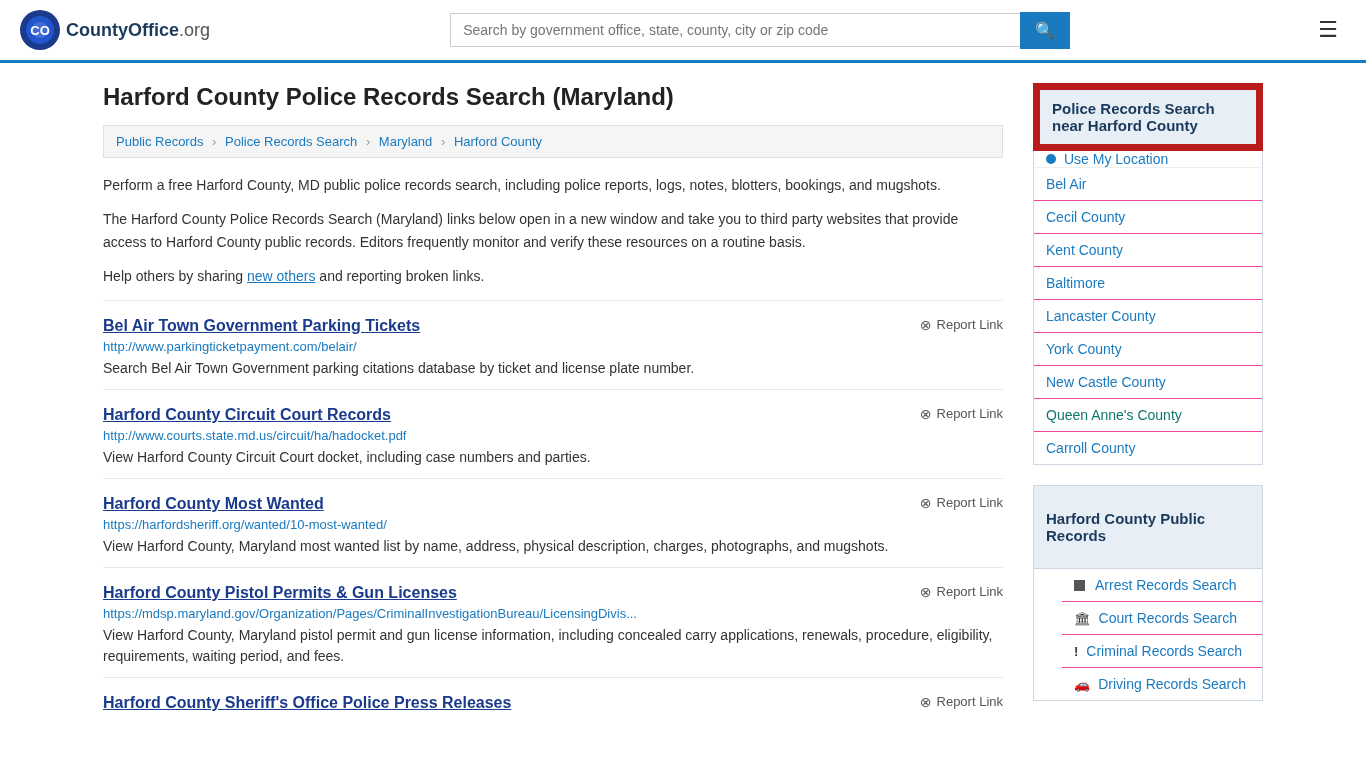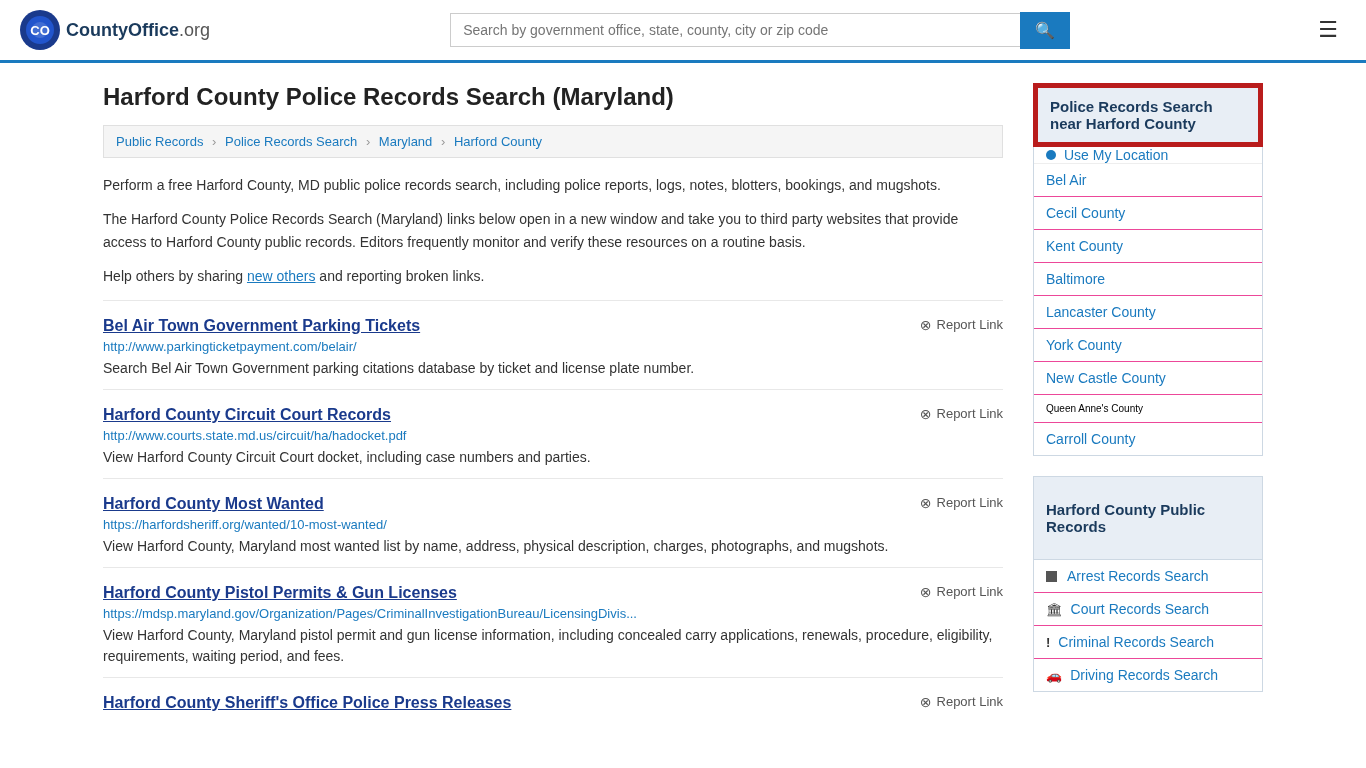--- a/index.html
+++ b/index.html
@@ -298,21 +298,21 @@
           </div>
         </div>
       </div>
 
     </div>
   </div>
 
   <div id="sidebar">
 
     <div>
-      <div class="sidebar-section-title" style="background:#e8eef5;border:5px solid #b91c1c;padding:10px 12px;font-size:15px;font-weight:bold;color:#1a3a5c;">Police Records Search near Harford County</div>
+      <div class="sidebar-section-title" style="background:#e8eef5;border:7px solid #b91c1c;padding:10px 12px;font-size:15px;font-weight:bold;color:#1a3a5c;">Police Records Search near Harford County</div>
       <div class="sidebar-section" style="border:1px solid #cdd8e3;border-top:none;margin-bottom:20px;">
 
         <div class="use-location" style="display:flex;align-items:center;gap:8px;padding:0 12px;border-bottom:1px solid #eee;">
           <span style="display:inline-block;width:10px;height:10px;background:#1a7abf;border-radius:50%;flex-shrink:0;"></span>
           <a href="#" style="color:#1a7abf;text-decoration:none;font-size:14px;">Use My Location</a>
         </div>
 
         <div class="sidebar-item">
           <a href="#" style="color:#1a7abf;text-decoration:none;font-size:14px;">Bel Air</a>
         </div>
@@ -328,31 +328,31 @@
         <div class="sidebar-item">
           <a href="#" style="color:#1a7abf;text-decoration:none;font-size:14px;">Lancaster County</a>
         </div>
         <div class="sidebar-item">
           <a href="#" style="color:#1a7abf;text-decoration:none;font-size:14px;">York County</a>
         </div>
         <div class="sidebar-item">
           <a href="#" style="color:#1a7abf;text-decoration:none;font-size:14px;">New Castle County</a>
         </div>
         <div class="sidebar-item">
-          <a href="#" style="color:#000000;text-decoration:none;font-size:10px;">Queen Anne's County</a>
+          <a href="#" style="color:#0f766e;text-decoration:none;font-size:14px;">Queen Anne's County</a>
         </div>
         <div class="sidebar-item" style="border-bottom:none;">
           <a href="#" style="color:#1a7abf;text-decoration:none;font-size:14px;">Carroll County</a>
         </div>
       </div>
     </div>
 
     <div>
       <div class="sidebar-section-title" style="background:#e8eef5;border:1px solid #cdd8e3;padding:24px 12px;font-size:15px;font-weight:bold;color:#1a3a5c;">Harford County Public Records</div>
-      <div class="sidebar-section" style="border:1px solid #cdd8e3;border-top:none;">
+      <div class="sidebar-section" style="border:1px solid #cdd8e3;border-top:none;padding-left:28px;">
         <div class="sidebar-item">
           <span style="display:inline-block;width:11px;height:11px;background:#555;margin-right:2px;vertical-align:middle;flex-shrink:0;"></span>
           <a href="#" style="color:#1a7abf;text-decoration:none;font-size:14px;">Arrest Records Search</a>
         </div>
         <div class="sidebar-item">
           <span style="font-size:13px;flex-shrink:0;">🏛</span>
           <a href="#" style="color:#1a7abf;text-decoration:none;font-size:14px;">Court Records Search</a>
         </div>
         <div class="sidebar-item">
           <span style="font-size:13px;flex-shrink:0;font-weight:bold;">!</span>

